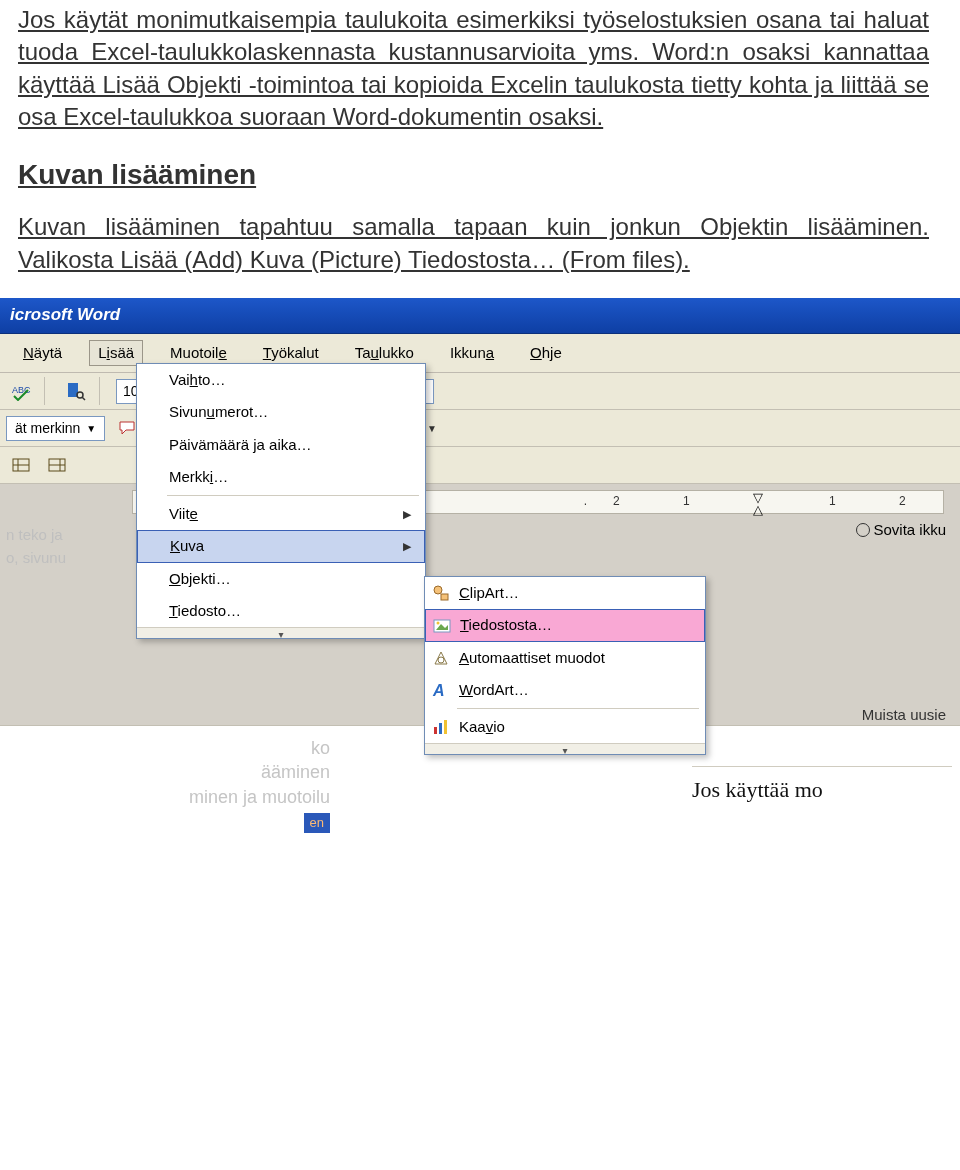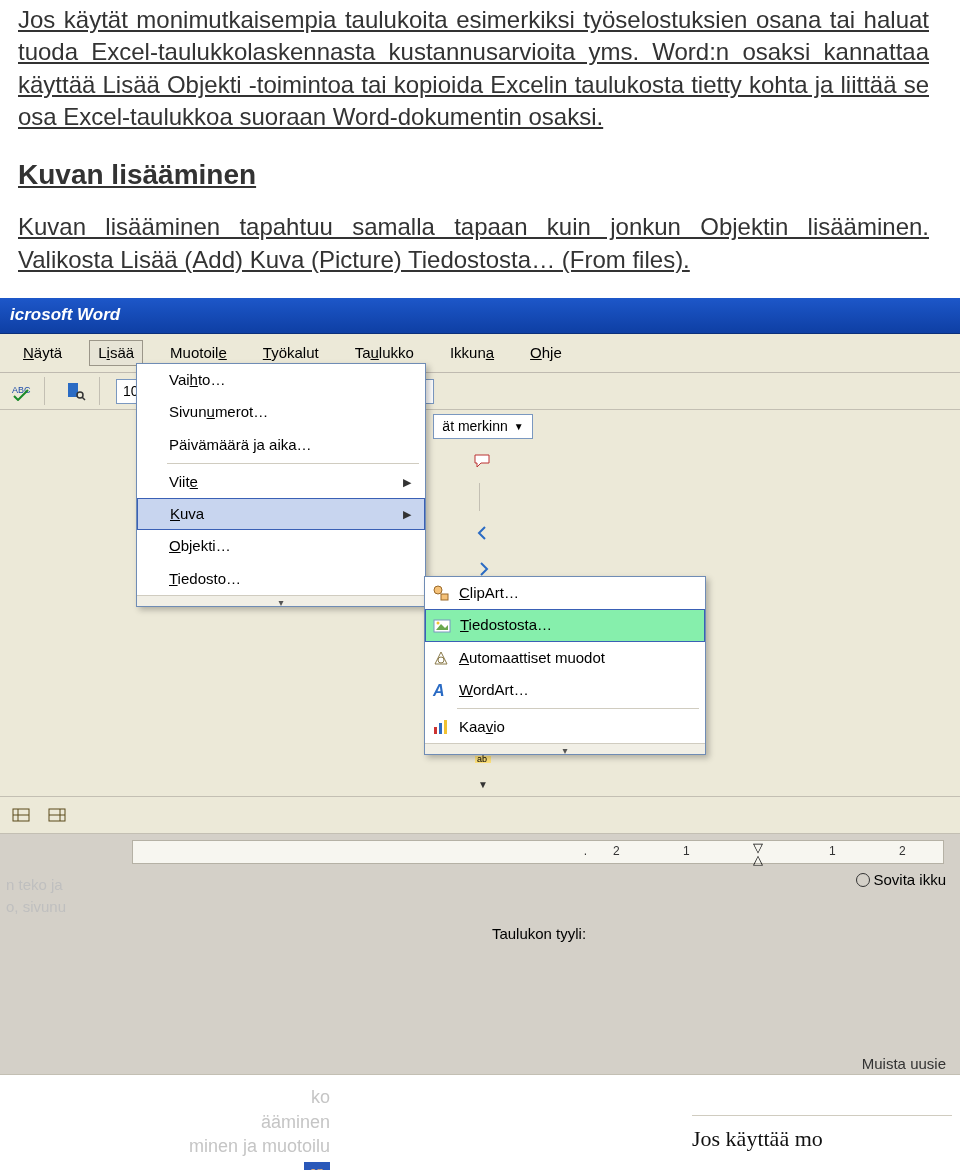--- a/index.html
+++ b/index.html
@@ -60,21 +60,21 @@
   .tb-btn {
     width: 28px; height: 26px;
     display: inline-flex; align-items: center; justify-content: center;
     border: 1px solid transparent;
   }
   .tb-btn svg { width: 20px; height: 20px; }
   .zoom-box { border: 1px solid #7a98c0; background: #fff; padding: 2px 6px; font-size: 14px; display: inline-flex; align-items:center; gap:4px;}
   .zoom-box .arrow { font-size: 10px; }
   .lue { display:inline-flex; gap:6px; align-items:center; padding: 2px 6px; }
 
-  .toolbar2 { background: #ece9d8; padding: 4px 0 4px 6px; border-bottom: 1px solid #c3bfb3; display:flex; align-items:center; gap:8px; overflow:hidden;flex-direction:column;}
+  .toolbar2 { background: #ece9d8; padding: 4px 0 4px 6px; border-bottom: 1px solid #c3bfb3; display:flex; align-items:center; gap:8px; overflow:hidden;}
   .field-box { border:1px solid #7a98c0; background:#fff; padding:2px 8px; font-size:14px; display:inline-flex; align-items:center; gap:6px;}
 
   .toolbar3 { background:#ece9d8; padding:4px 0 4px 6px; border-bottom:1px solid #c3bfb3; display:flex; gap:6px; align-items:center;}
 
   .work-area { display:flex; background:#d4d0c8; }
   .left-strip { width:120px; padding:10px 6px 6px 6px; font-size:15px; line-height:1.5; color:#333;}
   .left-strip .ghost { color:#bfbfbf;}
   .ruler-row { flex:1; padding:6px 10px 0 0;}
   .ruler-container { display:flex; gap:0; }
   .ruler-block { height:22px; background:#f7f6f0; border:1px solid #b5b1a5; position:relative;}
@@ -101,21 +101,21 @@
   .dd-row.highlight { background:#c8d5ef; border:1px solid #3a60b5; padding:5px 5px 5px 0;}
   .dd-chevron { height:10px; text-align:center; font-size:10px; color:#555; background:#f1efe6; border-top:1px solid #d0ccc0;}
 
   
   .submenu {
     position:absolute; left:424px; top:278px;
     width:280px; background:#fff; border:1px solid #6f8cb5;
     box-shadow:3px 3px 6px rgba(0,0,0,0.25); z-index:60;
   }
   .sm-row { display:flex; align-items:center; padding:6px 6px 6px 0; font-size:15px;}
-  .sm-row.highlight { background:#86efac; border:1px solid #3a60b5; padding:5px 5px 5px 0;align-items:center;}
+  .sm-row.highlight { background:#f9a8d4; border:1px solid #3a60b5; padding:5px 5px 5px 0;align-items:center;}
   .sm-icon { width:32px; display:inline-flex; justify-content:center; align-items:center;}
   .sm-icon svg { width:20px; height:20px;}
   .sm-sep { border-top:1px solid #d0ccc0; margin:2px 6px 2px 32px;}
   .sm-chevron { height:10px; text-align:center; font-size:10px; color:#555; background:#f1efe6; border-top:1px solid #d0ccc0;}
 
   
   .bottom-area { display:flex; background:#fff; border-top:1px solid #c3bfb3;gap:8px;}
   .bottom-left { width:320px; padding:10px 10px 4px 10px; font-size:18px; color:#555; text-align:right; line-height:1.35;}
   .bottom-left .ghost { color:#c5c5c5;}
   .bottom-left .boxy { display:inline-block; background:#2a58b9; color:#fdba74; font-size:13px; padding:1px 6px;}
@@ -295,20 +295,24 @@
         <span class="dd-label">Vai<u>h</u>to…</span>
     </div>
     <div class="dd-row">
       <span class="dd-icon"></span>
         <span class="dd-label">Sivun<u>u</u>merot…</span>
     </div>
     <div class="dd-row">
       <span class="dd-icon"></span>
         <span class="dd-label">Päivämäärä ja aika…</span>
     </div>
+    <div class="dd-row">
+      <span class="dd-icon"></span>
+        <span class="dd-label">Merkk<u>i</u>…</span>
+    </div>
     <div class="dd-sep"></div>
     <div class="dd-row">
       <span class="dd-icon"></span>
         <span class="dd-label">Viit<u>e</u></span>
         <span class="dd-arrow">▶</span>
     </div>
     <div class="dd-row highlight">
       <span class="dd-icon"></span>
         <span class="dd-label"><u>K</u>uva</span>
         <span class="dd-arrow">▶</span>

